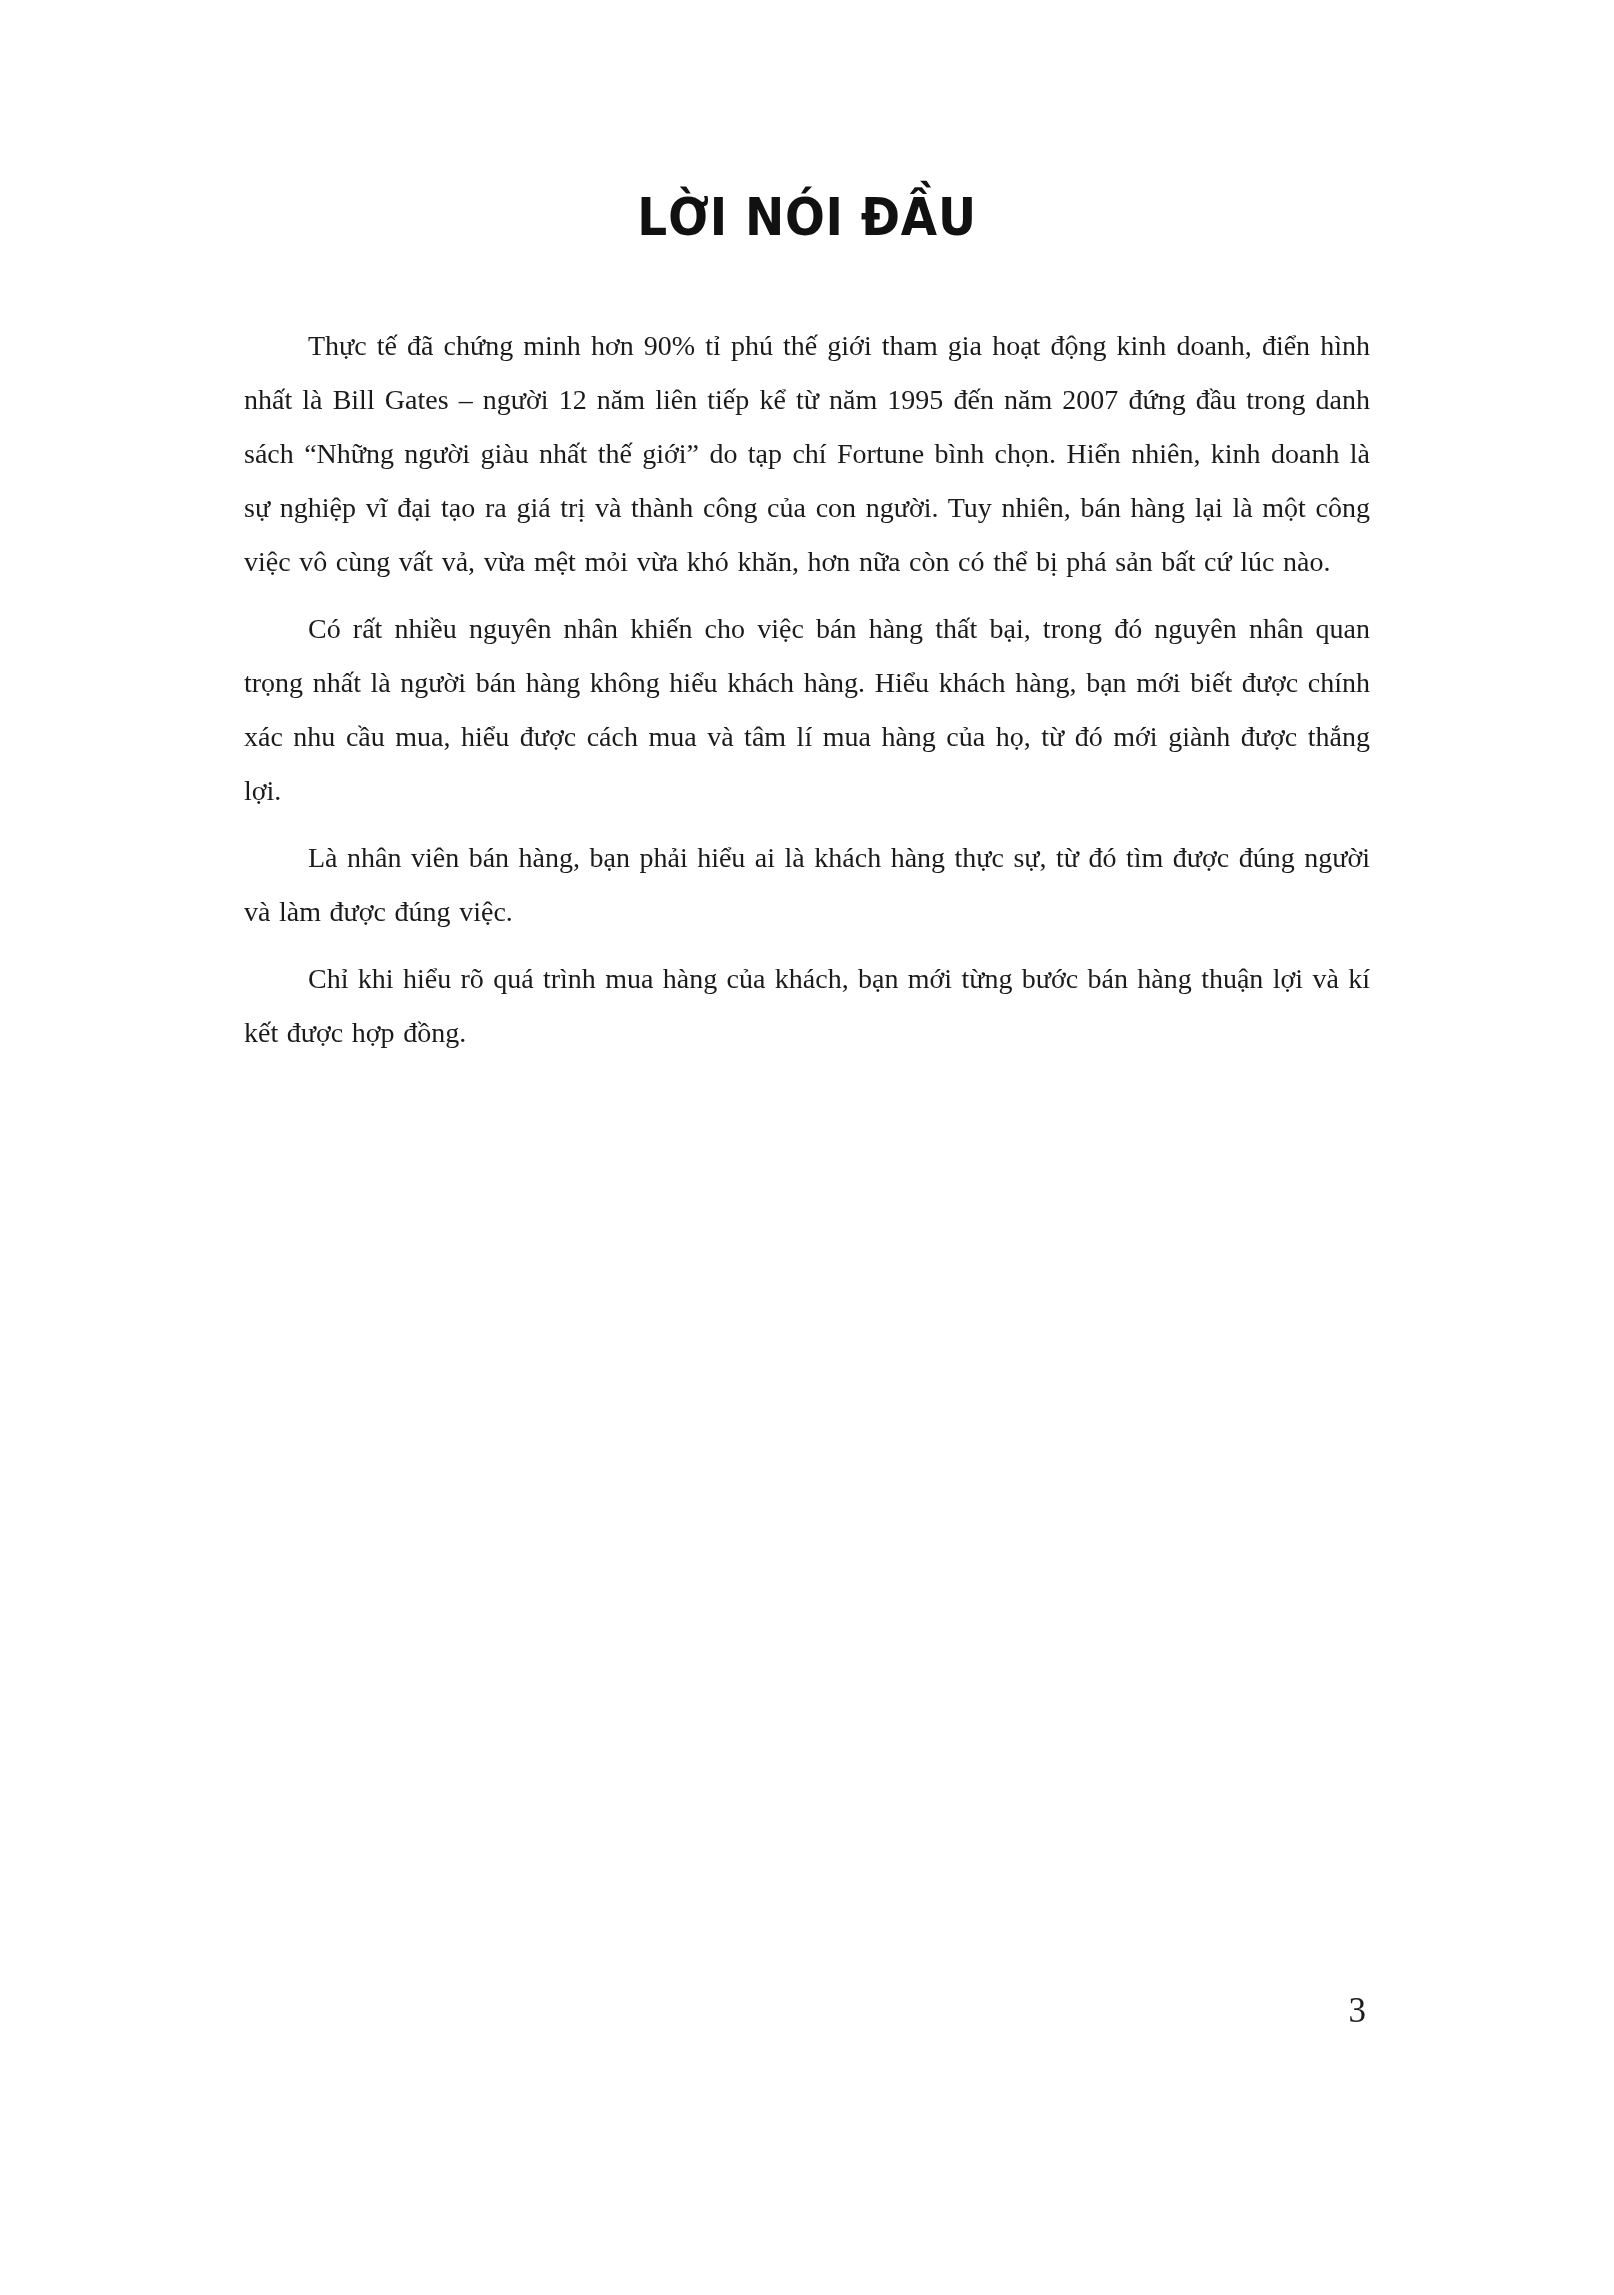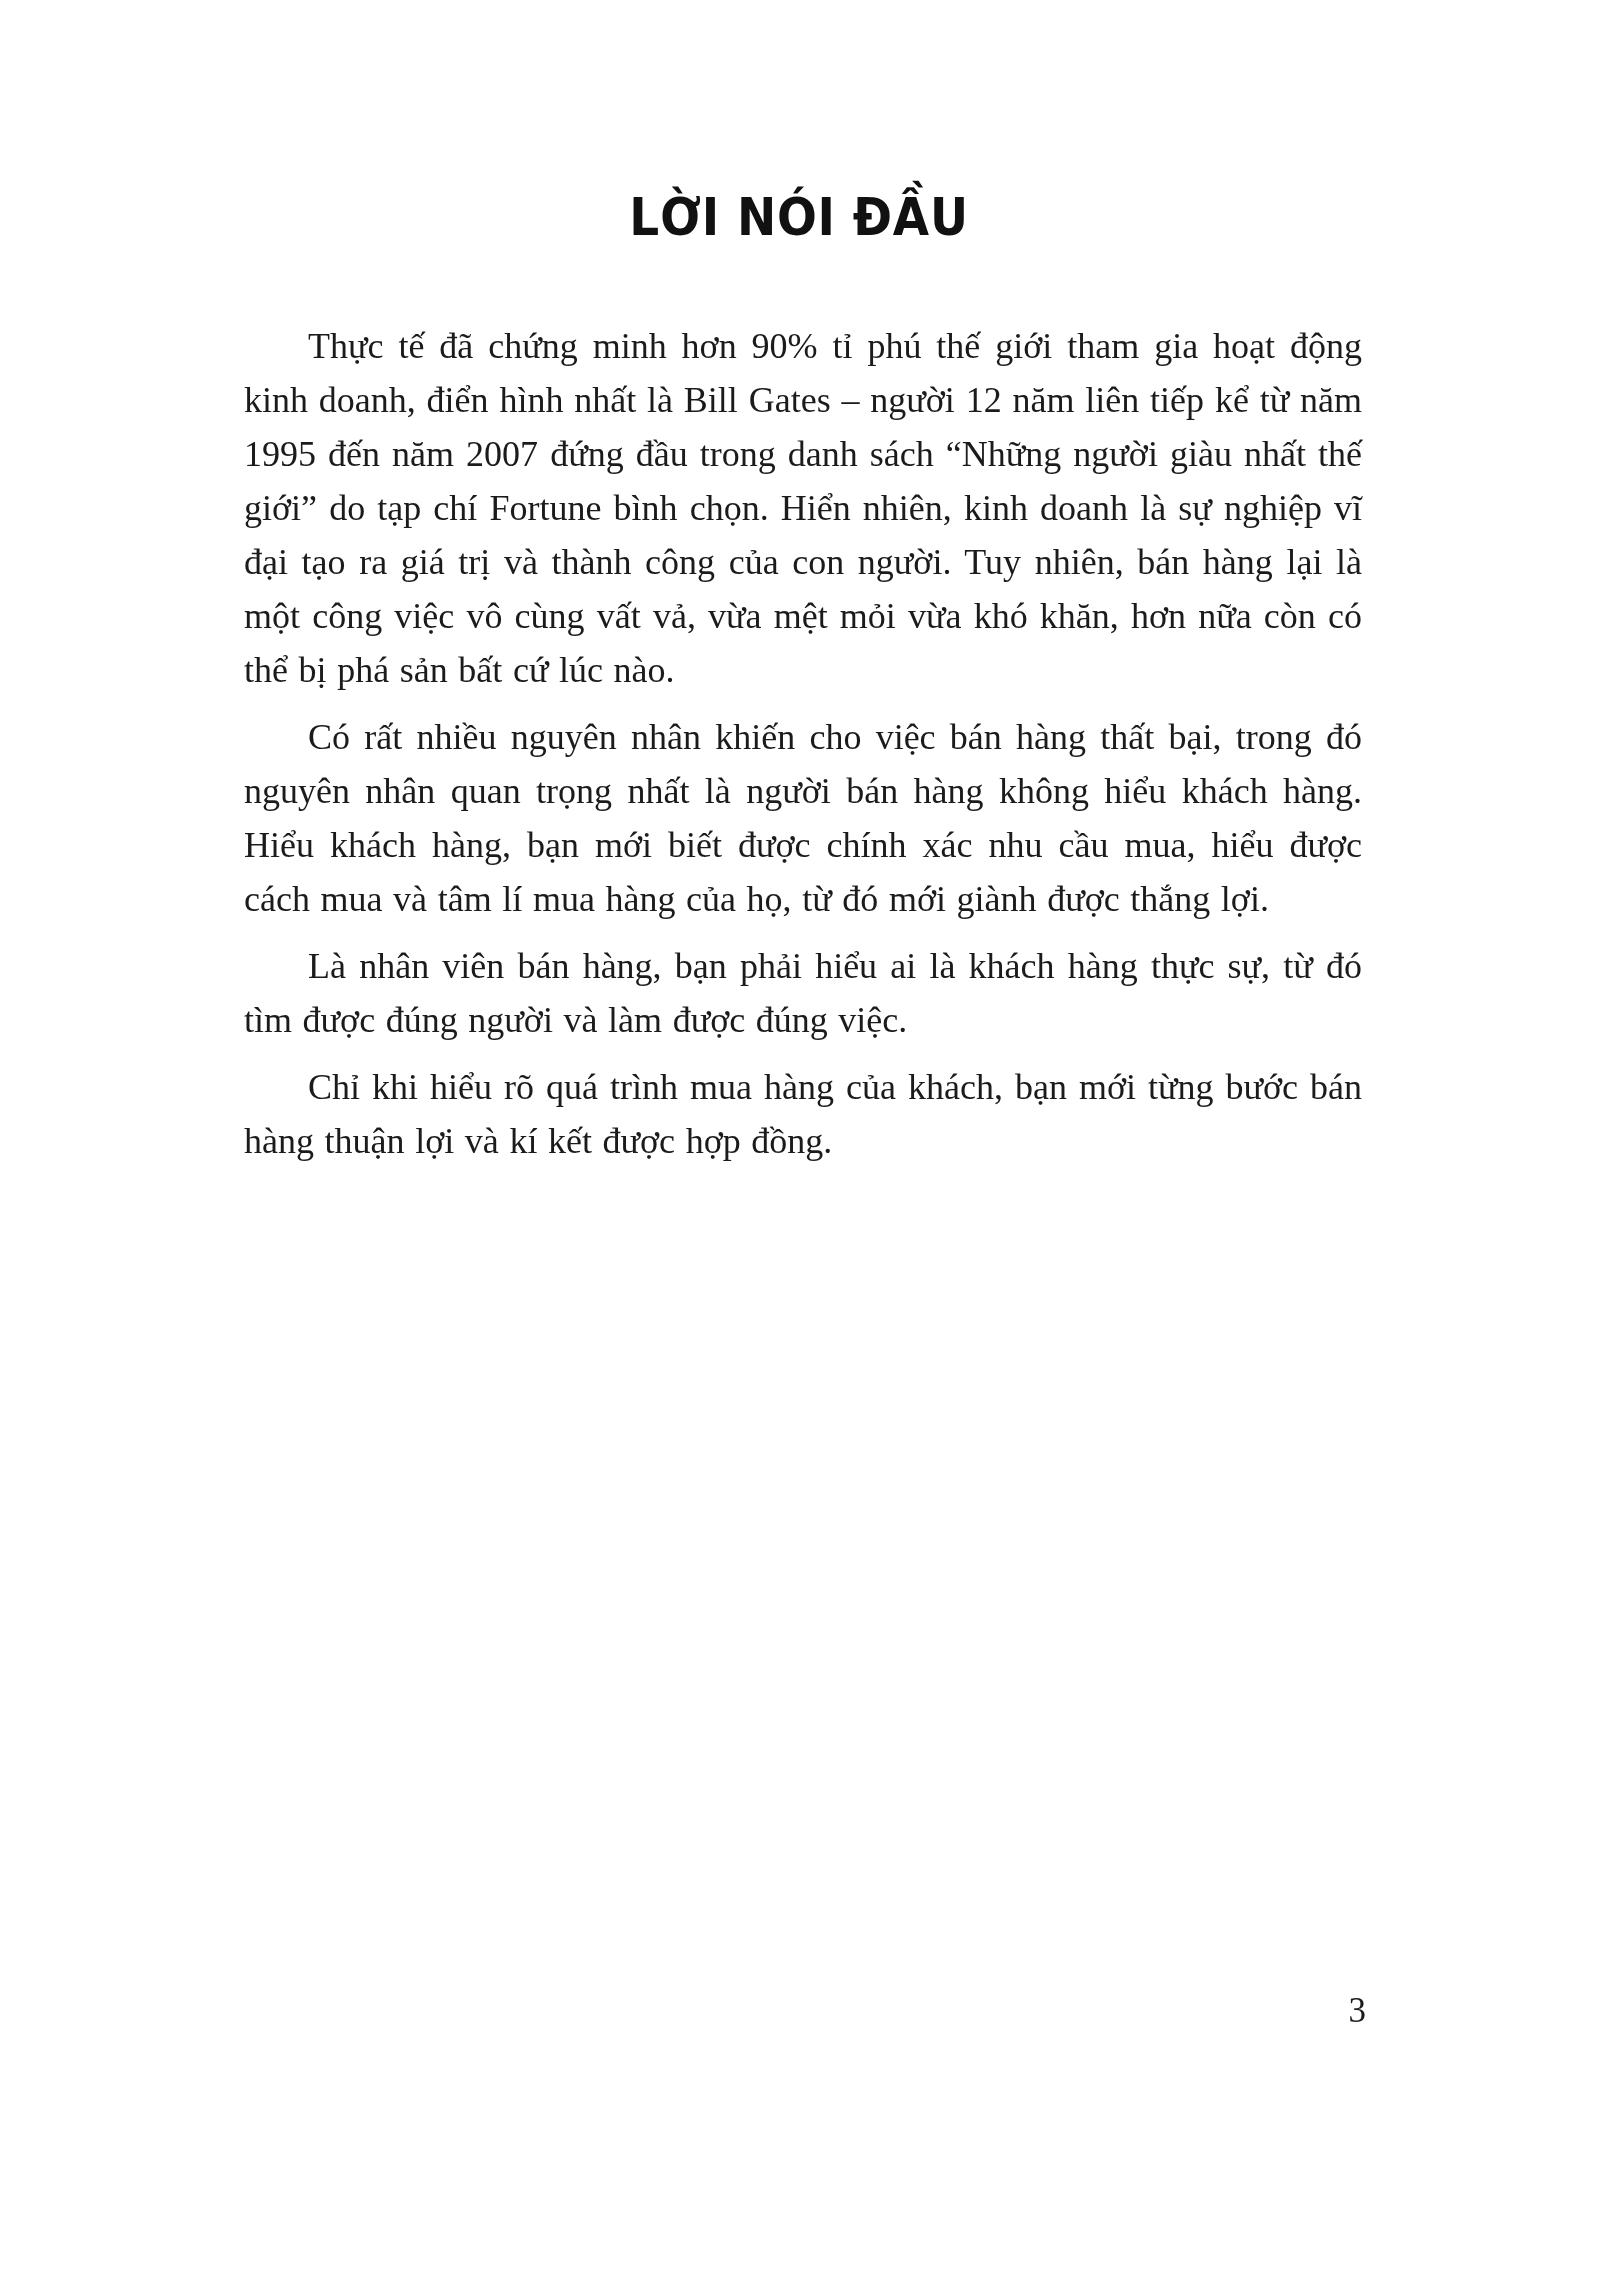--- a/index.html
+++ b/index.html
@@ -13,40 +13,40 @@
     height: 2295px;
     background: #ffffff;
     font-family: "Liberation Serif", serif;
     color: #1b1b1b;
     box-sizing: border-box;
     overflow: hidden;
   }
   .content {
     position: absolute;
     top: 188px;
-    left: 236px;
+    left: 244px;
     width: 1126px;
   }
   .chapter-title {
     font-family: "DejaVu Sans", sans-serif;
     font-weight: 800;
     font-size: 51px;
     letter-spacing: 0.8px;
     text-align: center;
     margin: 0 0 72px 0;
     color: #111111;
     transform: scaleX(0.92);
     transform-origin: center;
   }
   .body-text p {
-    font-size: 36px;
+    font-size: 28px;
     line-height: 54px;
     text-align: justify;
     text-indent: 64px;
-    margin: 0 0 13px 8px;
+    margin: 0 0 13px 0;
     word-spacing: 1.6px;
   }
   .page-number {
     position: absolute;
     top: 1991px;
     right: 249px;
     font-size: 35px;
     color: #1b1b1b;
   }
 </style>

